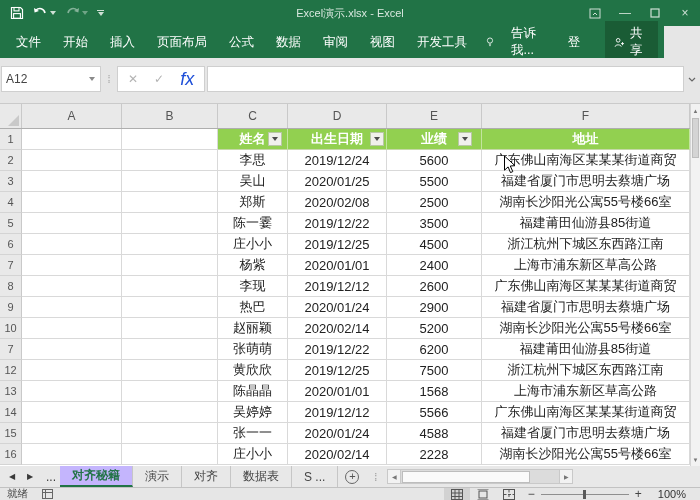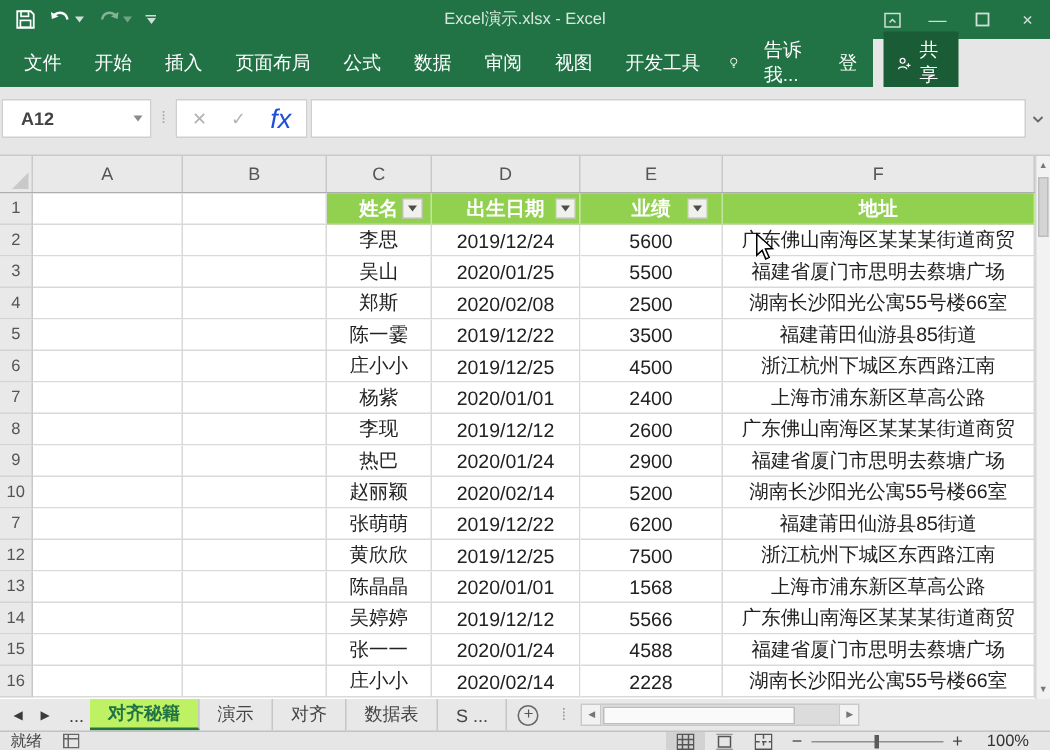--- a/index.html
+++ b/index.html
@@ -17,35 +17,35 @@
          border-top:4px solid #cfe0d5;}
   .qat-custom{display:flex;flex-direction:column;align-items:center;gap:1px;}
   .qat-custom .bar{width:7px;height:1px;background:#cfe0d5;}
   .wtitle{position:absolute;left:0;right:0;top:0;height:26px;line-height:26px;text-align:center;
           font-size:11px;color:#dcEAe2;color:#d9e8df;pointer-events:none;}
   .wincontrols{margin-left:auto;display:flex;align-items:center;gap:0;z-index:2;}
   .winbtn{width:30px;height:26px;display:flex;align-items:center;justify-content:center;
           font-size:12px;color:#cfe0d5;cursor:pointer;}
 
   
-  .ribbon{position:absolute;top:26px;left:0;width:582px;height:32px;background:#217346;
+  .ribbon{position:absolute;top:26px;left:0;width:664px;height:32px;background:#217346;
           display:flex;align-items:center;color:#fff;font-size:12.5px;padding-left:5px;}
   .rtab{padding:0 11px;height:32px;line-height:32px;cursor:pointer;white-space:nowrap;}
   .ribbon-right{margin-left:auto;display:flex;align-items:center;gap:4px;padding-right:6px;}
   .tellme{display:flex;align-items:center;gap:17px;padding:0 8px;cursor:pointer;height:32px;}
   .signin{padding:0 10px;cursor:pointer;height:32px;line-height:32px;}
   .sharebox{display:flex;align-items:center;gap:5px;background:#1a5c35;padding:4px 9px;
             margin-left:4px;cursor:pointer;}
 
   
   .fbar{position:absolute;top:58px;left:0;width:700px;height:42px;background:#e6e6e6;
         display:flex;align-items:center;}
   .namebox{width:100px;height:26px;background:#fff;border:1px solid #cfcfcf;margin-left:1px;
            display:flex;align-items:center;font-size:12px;color:#444;cursor:text;}
-  .namebox .nbtext{flex:1;padding-left:12px;font-weight:bold;}
+  .namebox .nbtext{flex:1;padding-left:4px;}
   .nbdrop{width:16px;display:flex;justify-content:center;cursor:pointer;}
   .nbdrop .tri{width:0;height:0;border-left:3.5px solid transparent;border-right:3.5px solid transparent;
                border-top:4px solid #8a8a8a;}
   .fdots{width:16px;text-align:center;color:#a5a5a5;font-size:11px;letter-spacing:0;}
   .fxbox{height:26px;background:#fff;border:1px solid #cfcfcf;display:flex;align-items:center;
          padding:0 10px;gap:16px;}
   .fxbox .x{color:#b3b3b3;font-size:12px;cursor:pointer;}
   .fxbox .ck{color:#b3b3b3;font-size:12px;cursor:pointer;}
   .fxbox .fx{font-style:italic;font-family:Liberation Sans, sans-serif;
              color:#1d4ed8;font-size:18px;cursor:pointer;}
@@ -93,21 +93,21 @@
   .cursor{position:absolute;left:503px;top:155px;z-index:20;pointer-events:none;}
 
   
   .sheetbar{position:absolute;top:466px;left:0;width:700px;height:21px;background:#e8e8e8;
             display:flex;align-items:stretch;font-size:12px;color:#444;}
   .snav{display:flex;align-items:center;gap:2px;padding:0 4px;}
   .snavbtn{width:16px;text-align:center;font-size:8px;color:#3a3a3a;cursor:pointer;}
   .sdots{padding:0 4px;display:flex;align-items:center;color:#3a3a3a;cursor:pointer;}
   .stab{display:flex;align-items:center;padding:0 12px;border-right:1px solid #c6c6c6;
         cursor:pointer;white-space:nowrap;}
-  .stab.active{background:#bef264;color:#217346;font-weight:bold;border-bottom:2px solid #217346;
+  .stab.active{background:#c4b5fd;color:#217346;font-weight:bold;border-bottom:2px solid #217346;
                border-right:1px solid #c6c6c6;}
   .addsheet{display:flex;align-items:center;margin:0 7px;cursor:pointer;}
   .addsheet .circ{width:14px;height:14px;border:1px solid #666;border-radius:50%;
                   display:flex;align-items:center;justify-content:center;font-size:11px;
                   line-height:1;color:#555;}
   .sbardots{display:flex;align-items:center;color:#9a9a9a;font-size:11px;padding:0 8px;}
   .hscroll{display:flex;align-items:center;gap:0;margin-left:2px;}
   .hs-btn{width:14px;height:15px;background:#f2f2f2;border:1px solid #c9c9c9;display:flex;
           align-items:center;justify-content:center;font-size:6px;color:#777;cursor:pointer;}
   .hs-track{width:158px;height:15px;background:#dcdcdc;border-top:1px solid #c9c9c9;

